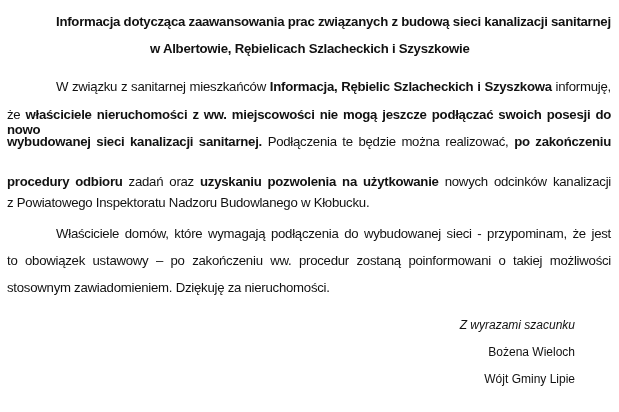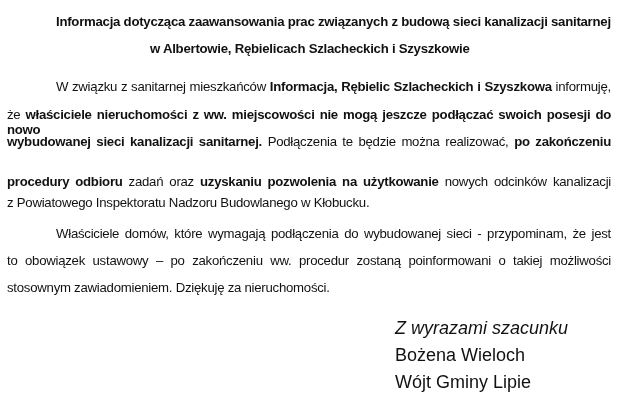--- a/index.html
+++ b/index.html
@@ -8,21 +8,21 @@
   .doc { position: absolute; left: 0; top: 0; width: 619px; height: 412px; }
   .title { position: absolute; left: 56px; width: 560px; font-weight: bold; font-size: 13.2px;
            white-space: nowrap; letter-spacing: -0.25px; }
   .t1 { top: 14px; }
   .t2 { top: 41px; left: 150px; }
   .line { position: absolute; left: 7px; width: 604px; font-size: 13.2px; white-space: nowrap;
           letter-spacing: -0.25px; }
   .line.justify { text-align: justify; text-align-last: justify; white-space: normal; }
   .indent { left: 56px; width: 555px; }
   b { font-weight: bold; }
-  .sig { position: absolute; left: 395px; width: 180px; text-align: left; font-size: 18px; }
+  .sig { position: absolute; left: 395px; width: 180px; text-align: right; font-size: 12px; }
   .italic { font-style: italic; }
 </style>
 </head>
 <body>
 
 <div class="doc">
   <div class="title t1">Informacja dotycząca zaawansowania prac związanych z budową sieci kanalizacji sanitarnej</div>
   <div class="title t2">w Albertowie, Rębielicach Szlacheckich i Szyszkowie</div>
 
   <div>

